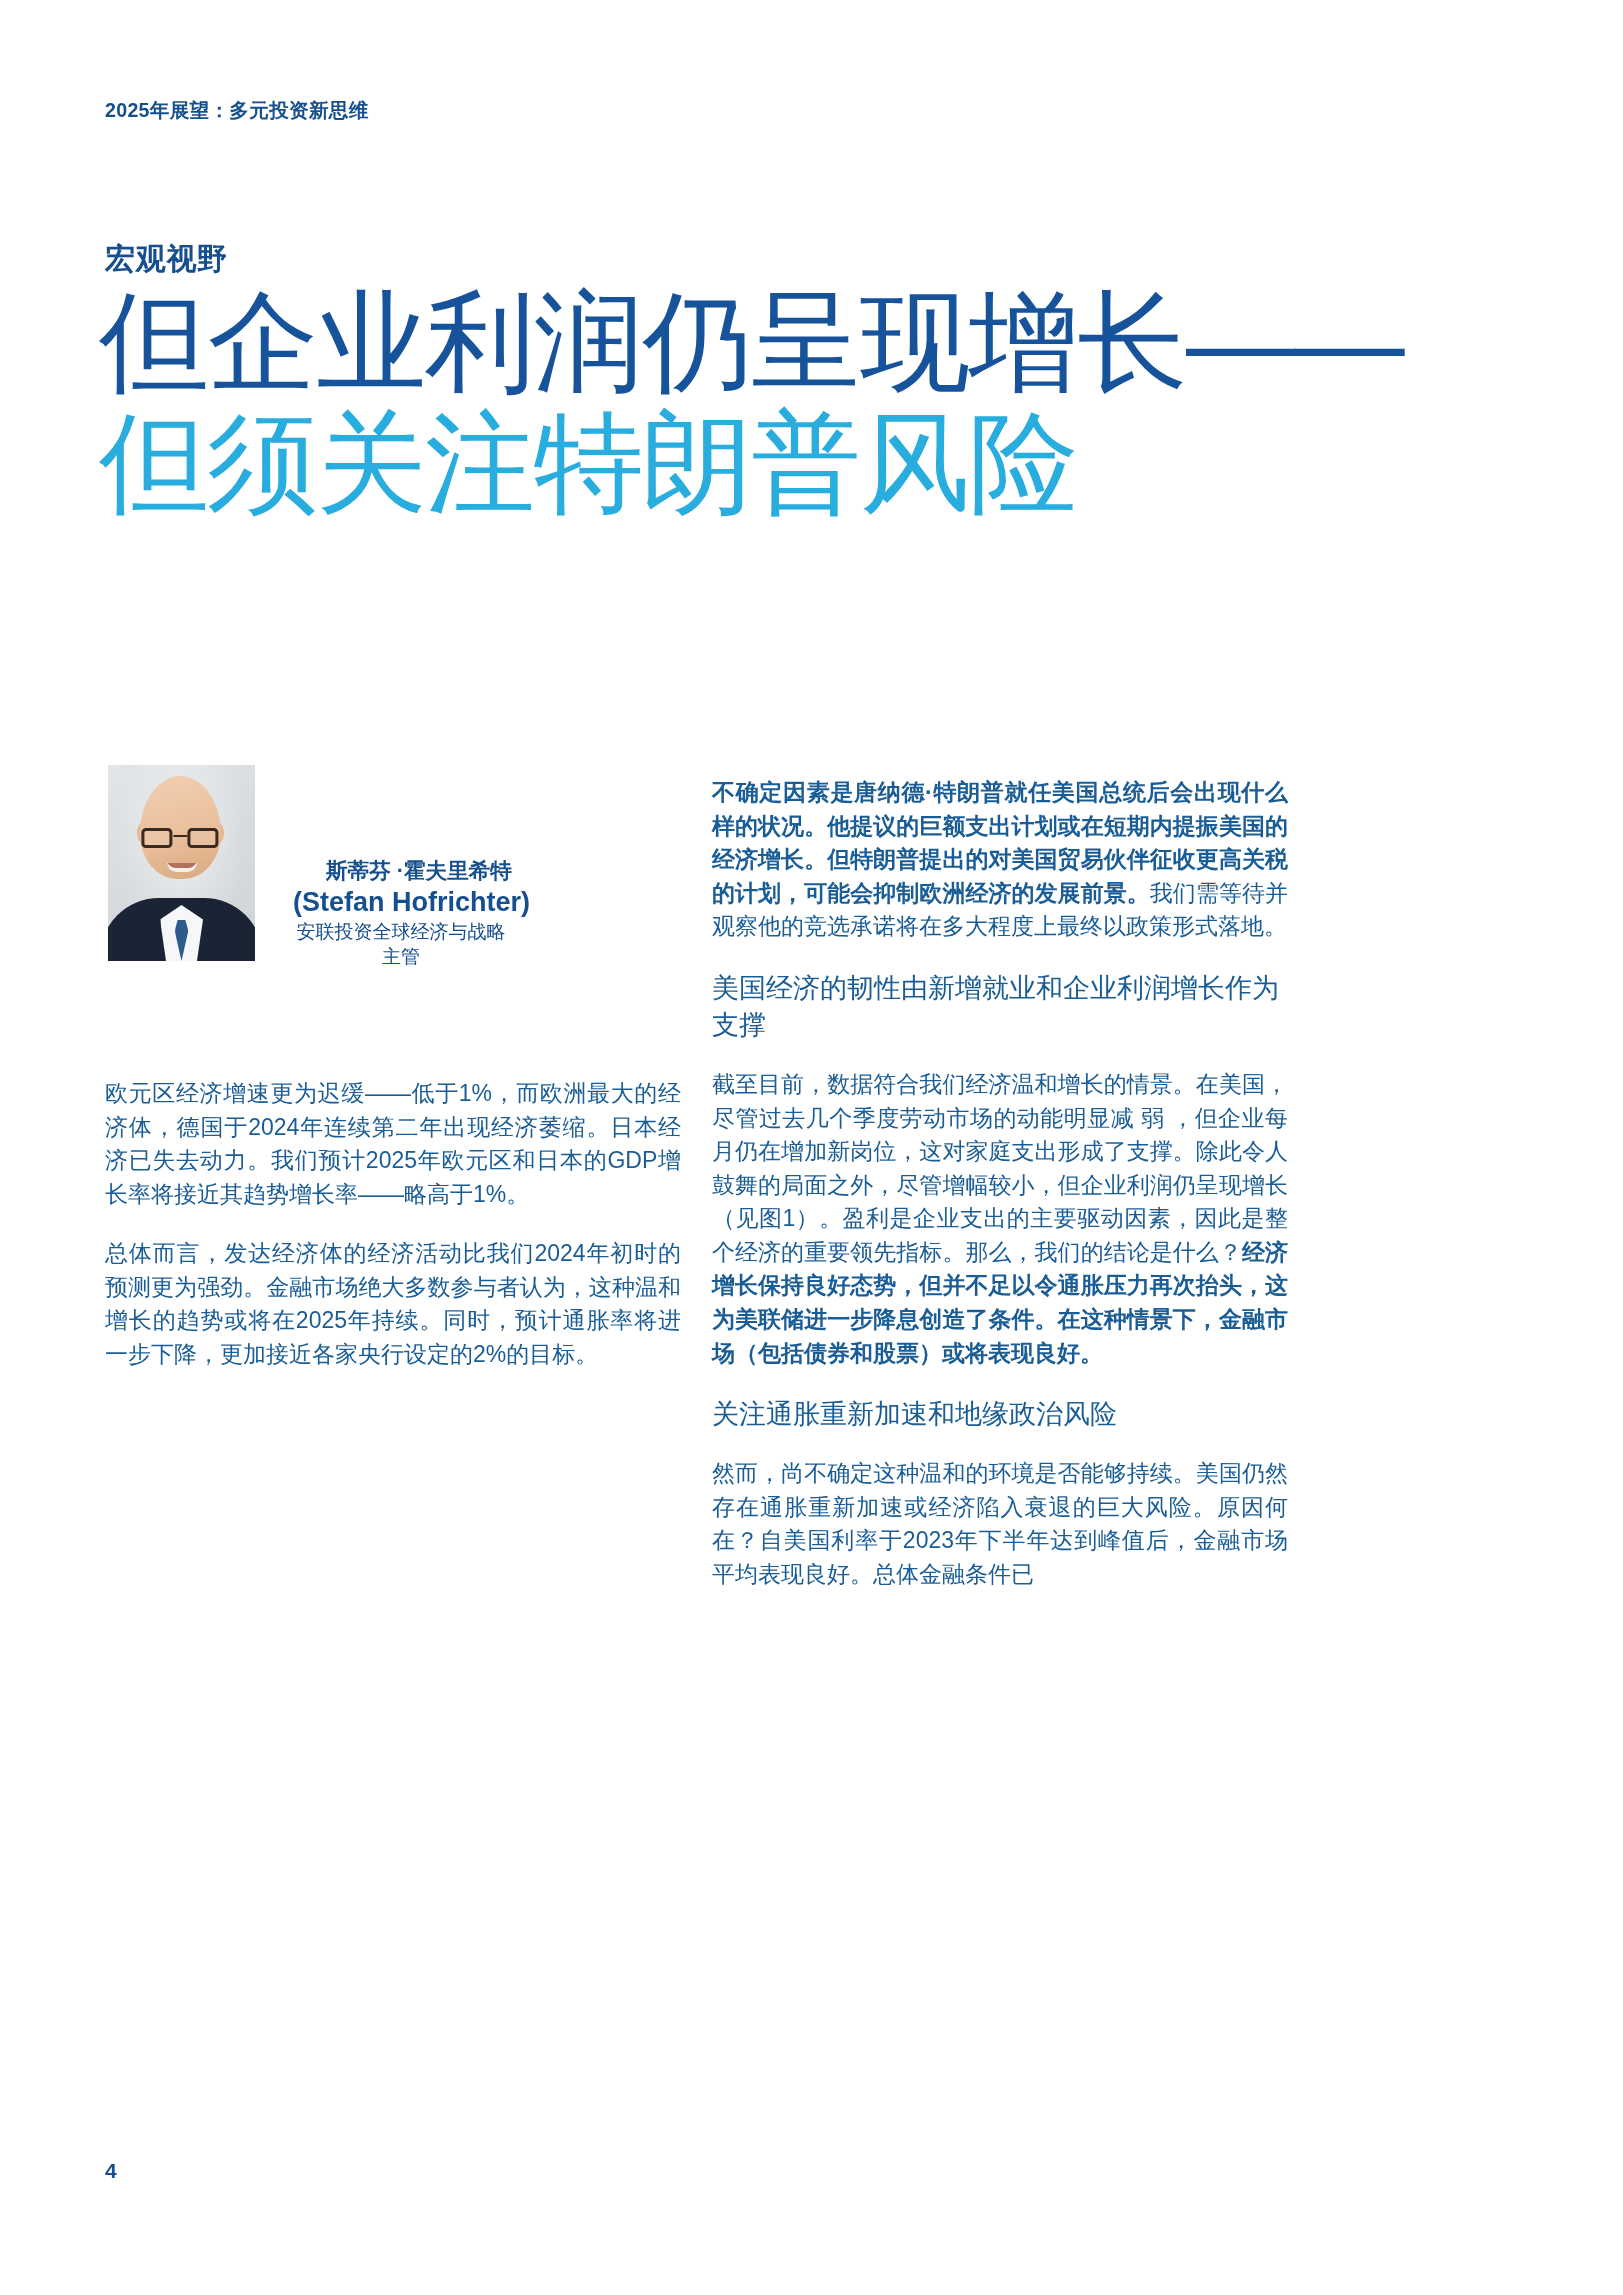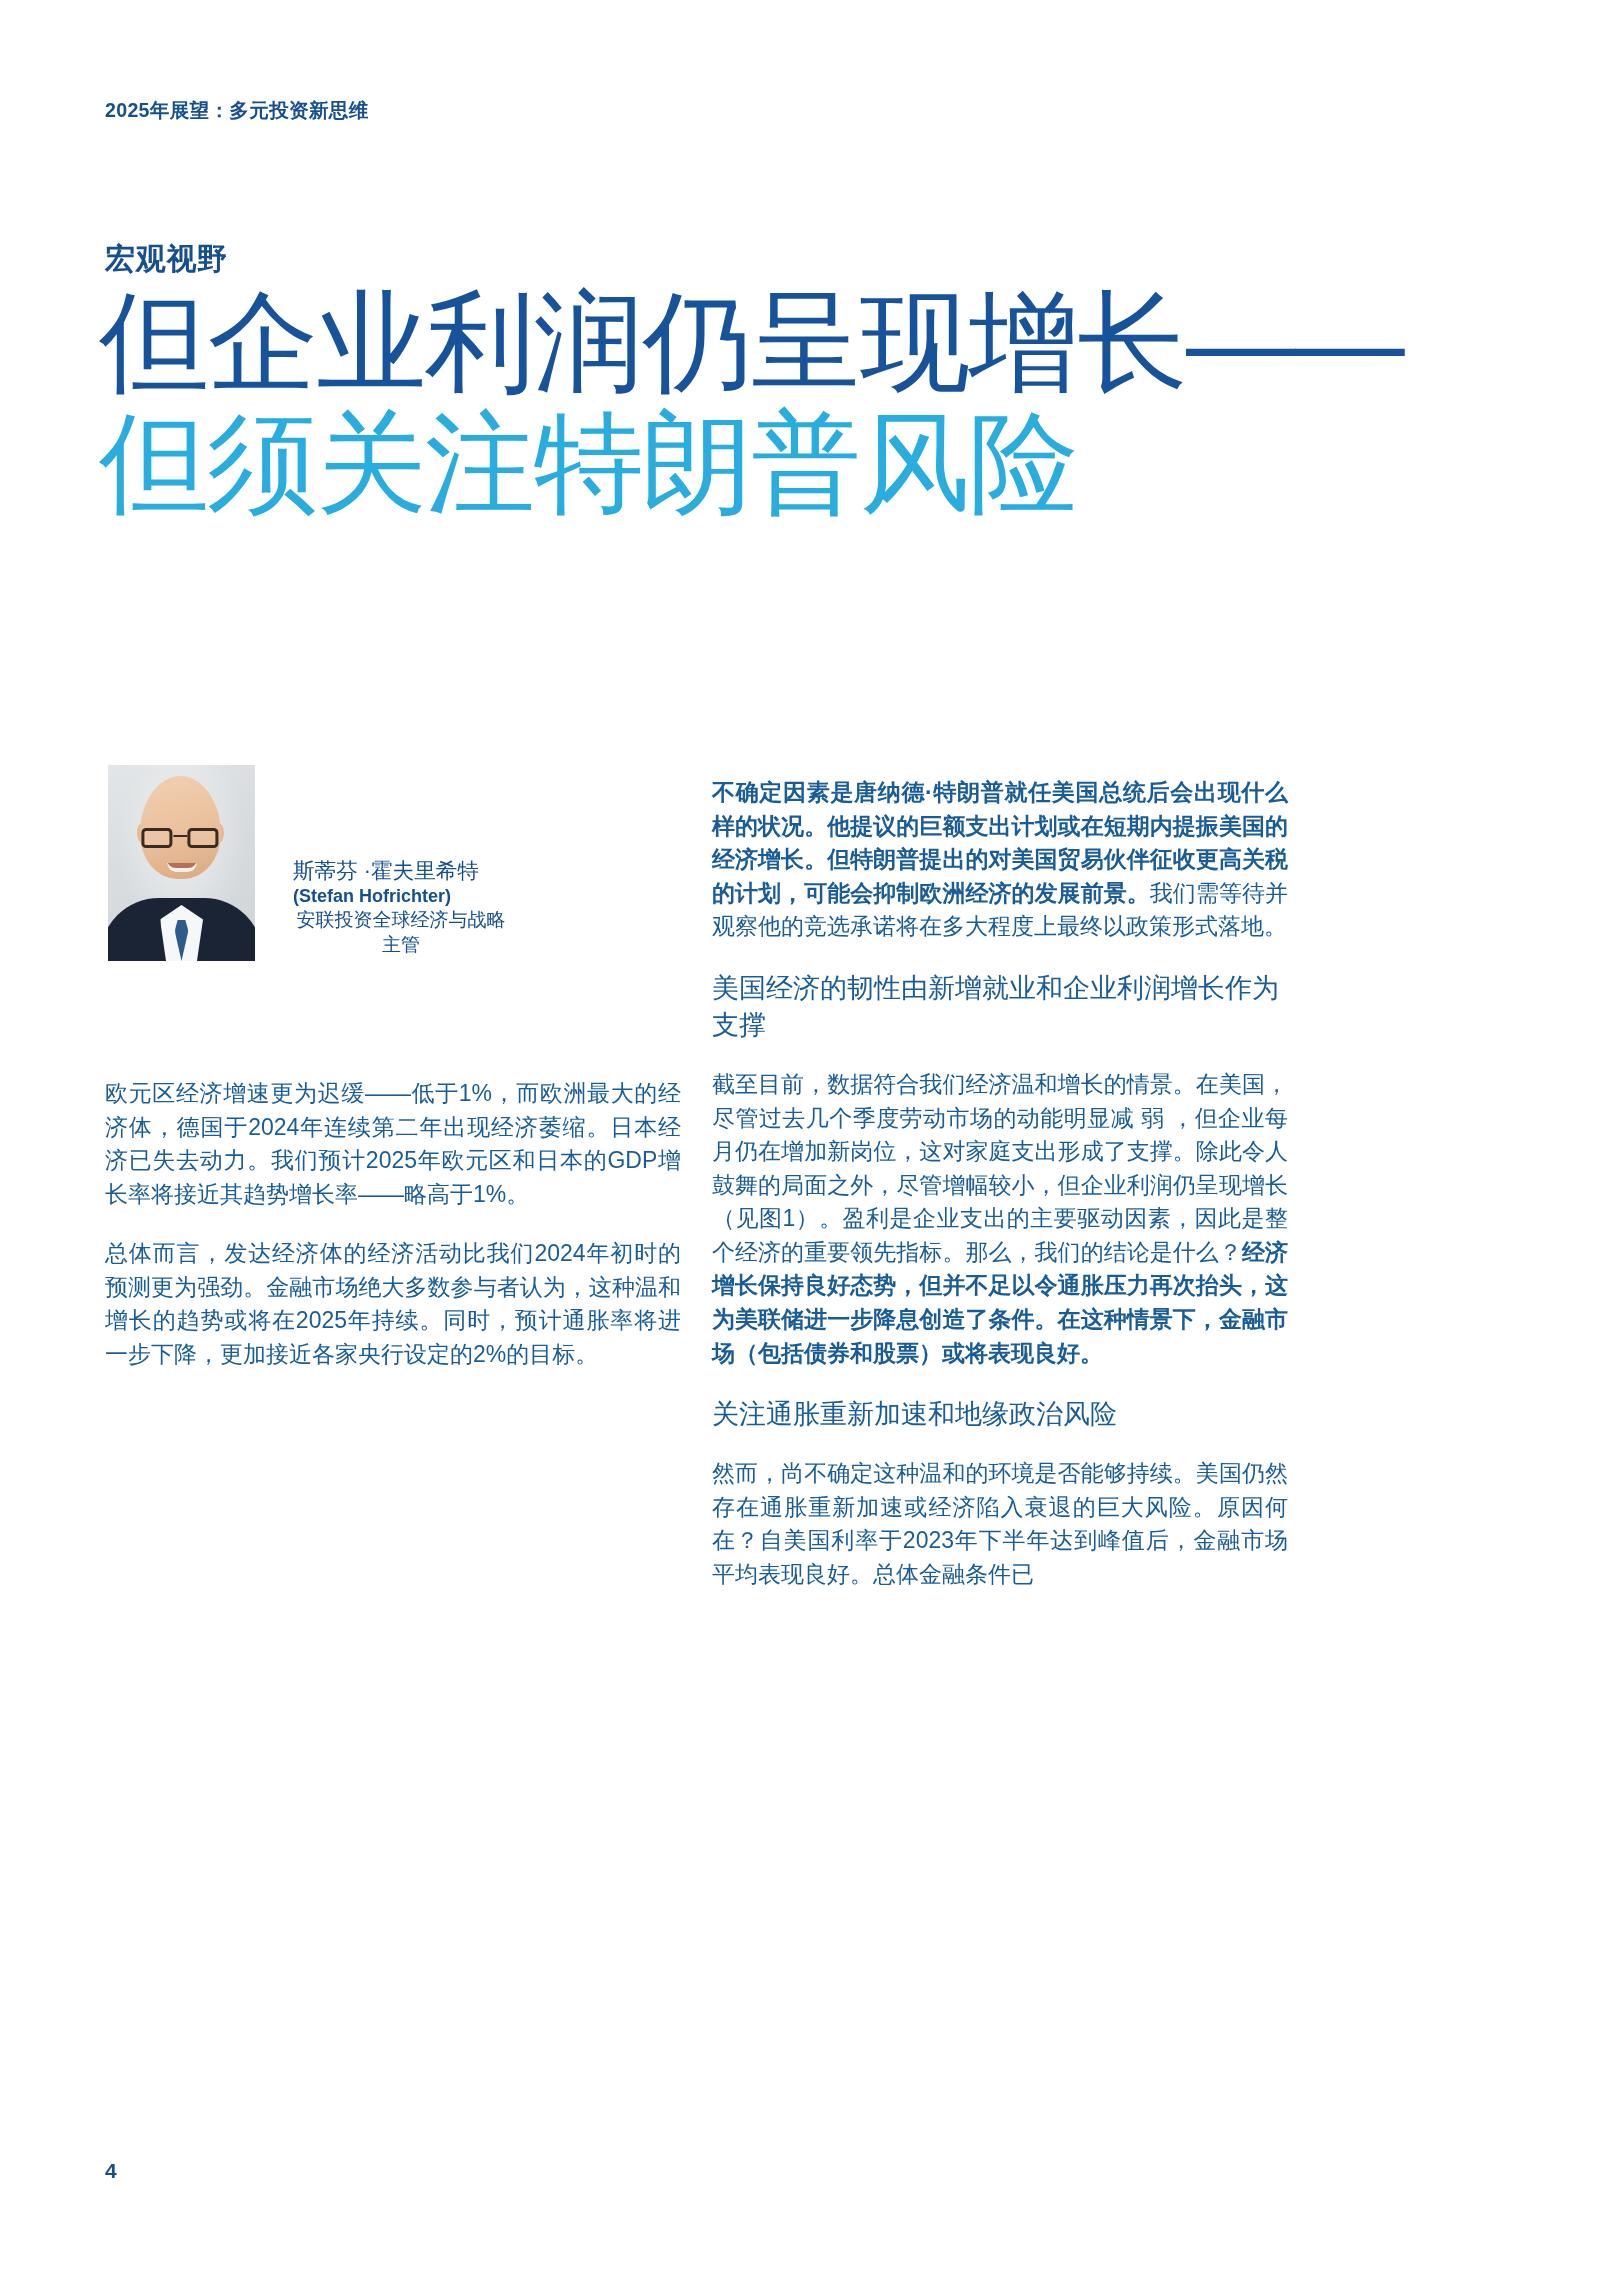--- a/index.html
+++ b/index.html
@@ -170,25 +170,26 @@
     clip-path: polygon(22% 0, 78% 0, 100% 26%, 50% 100%, 0 26%);
   }
   .author-text {
     margin-left: 38px;
     padding-top: 92px;
     color: #164F8E;
     line-height: 1.30;
   }
   .author-name {
     font-size: 21.6px;
-    font-weight: 400;
-    white-space: nowrap;
+    font-weight: 700;
+    white-space: nowrap;
+    margin-left: 33px;
   }
   .author-name-en {
-    font-size: 18px;
+    font-size: 27px;
     font-weight: 700;
     white-space: nowrap;
   }
   .author-role {
     font-size: 19px;
     font-weight: 400;
     max-width: 216px;
     text-align: center;
   }
 

